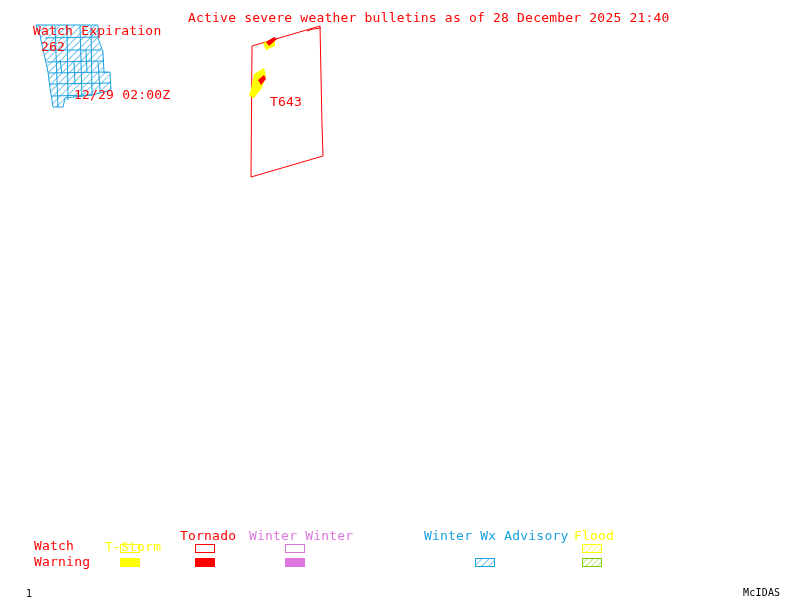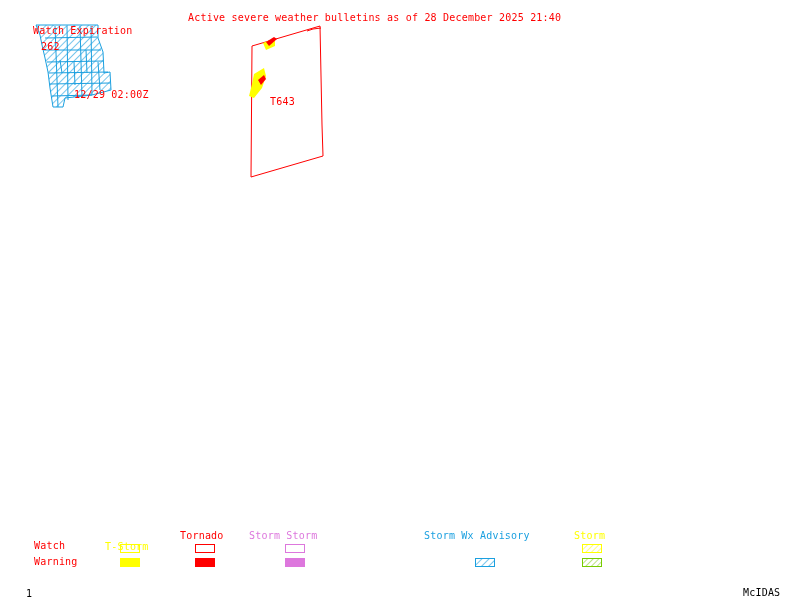--- a/index.html
+++ b/index.html
@@ -1,18 +1,18 @@
 <!DOCTYPE html>
 <html><head>
   <meta charset="utf-8">
   <style>
     html, body { margin: 0; padding: 0; background: #ffffff; }
     body { width: 800px; height: 600px; position: relative; overflow: hidden;
            font-family: "DejaVu Sans Mono", monospace; }
-    .txt { position: absolute; font-size: 10px; line-height: 12px; white-space: nowrap;
+    .txt { position: absolute; font-size: 13px; line-height: 12px; white-space: nowrap;
            font-family: "DejaVu Sans Mono", monospace; letter-spacing: 0.2px; }
     .red { color: #ff0000; }
     #map-svg { position: absolute; left: 0; top: 0; }
     .legend-box { position: absolute; width: 20px; height: 9px; box-sizing: border-box; }
   </style>
 </head>
 <body>
 
 <svg id="map-svg" width="800" height="600">
   <defs>
@@ -71,30 +71,30 @@
   <div class="txt red" style="left:34px; top:556px;">Warning</div>
 
   <div class="txt" style="left:105px; top:530px; color:#ffff00;margin-top:11px;">T-Storm</div>
   <div class="legend-box" style="left:120px; top:544px; border:1px solid #ffff00;"></div>
   <div class="legend-box" style="left:120px; top:558px; background:#ffff00;"></div>
 
   <div class="txt" style="left:180px; top:530px; color:#ff0000;">Tornado</div>
   <div class="legend-box" style="left:195px; top:544px; border:1px solid #ff0000;"></div>
   <div class="legend-box" style="left:195px; top:558px; background:#ff0000;"></div>
 
-  <div class="txt" style="left:249px; top:530px; color:#dd77dd;">Storm Storm</div>
+  <div class="txt" style="left:249px; top:530px; color:#dd77dd;">Winter Winter</div>
   <div class="legend-box" style="left:285px; top:544px; border:1px solid #dd77dd;"></div>
   <div class="legend-box" style="left:285px; top:558px; background:#dd77dd;"></div>
 
-  <div class="txt" style="left:424px; top:530px; color:#1ba0e0;">Storm Wx Advisory</div>
+  <div class="txt" style="left:424px; top:530px; color:#1ba0e0;">Winter Wx Advisory</div>
   <svg class="legend-box" style="left:475px; top:558px;" width="20" height="9">
     <rect x="0.5" y="0.5" width="19" height="8" fill="url(#hatch-blue)" stroke="#1ba0e0" stroke-width="1"></rect>
   </svg>
 
-  <div class="txt" style="left:574px; top:530px; color:#ffff00;">Storm</div>
+  <div class="txt" style="left:574px; top:530px; color:#ffff00;">Flood</div>
   <svg class="legend-box" style="left:582px; top:544px;" width="20" height="9">
     <rect x="0.5" y="0.5" width="19" height="8" fill="url(#hatch-yellow)" stroke="#ffff00" stroke-width="1"></rect>
   </svg>
   <svg class="legend-box" style="left:582px; top:558px;" width="20" height="9">
     <rect x="0.5" y="0.5" width="19" height="8" fill="url(#hatch-green)" stroke="#77cc00" stroke-width="1"></rect>
   </svg>
 </div>
 
 <div class="txt" style="left:26px; top:588px; color:#000000; font-size:10px;">1</div>
 <div class="txt" style="left:733px; top:587px; color:#000000; font-size:10px;padding-left:10px;">McIDAS</div>

